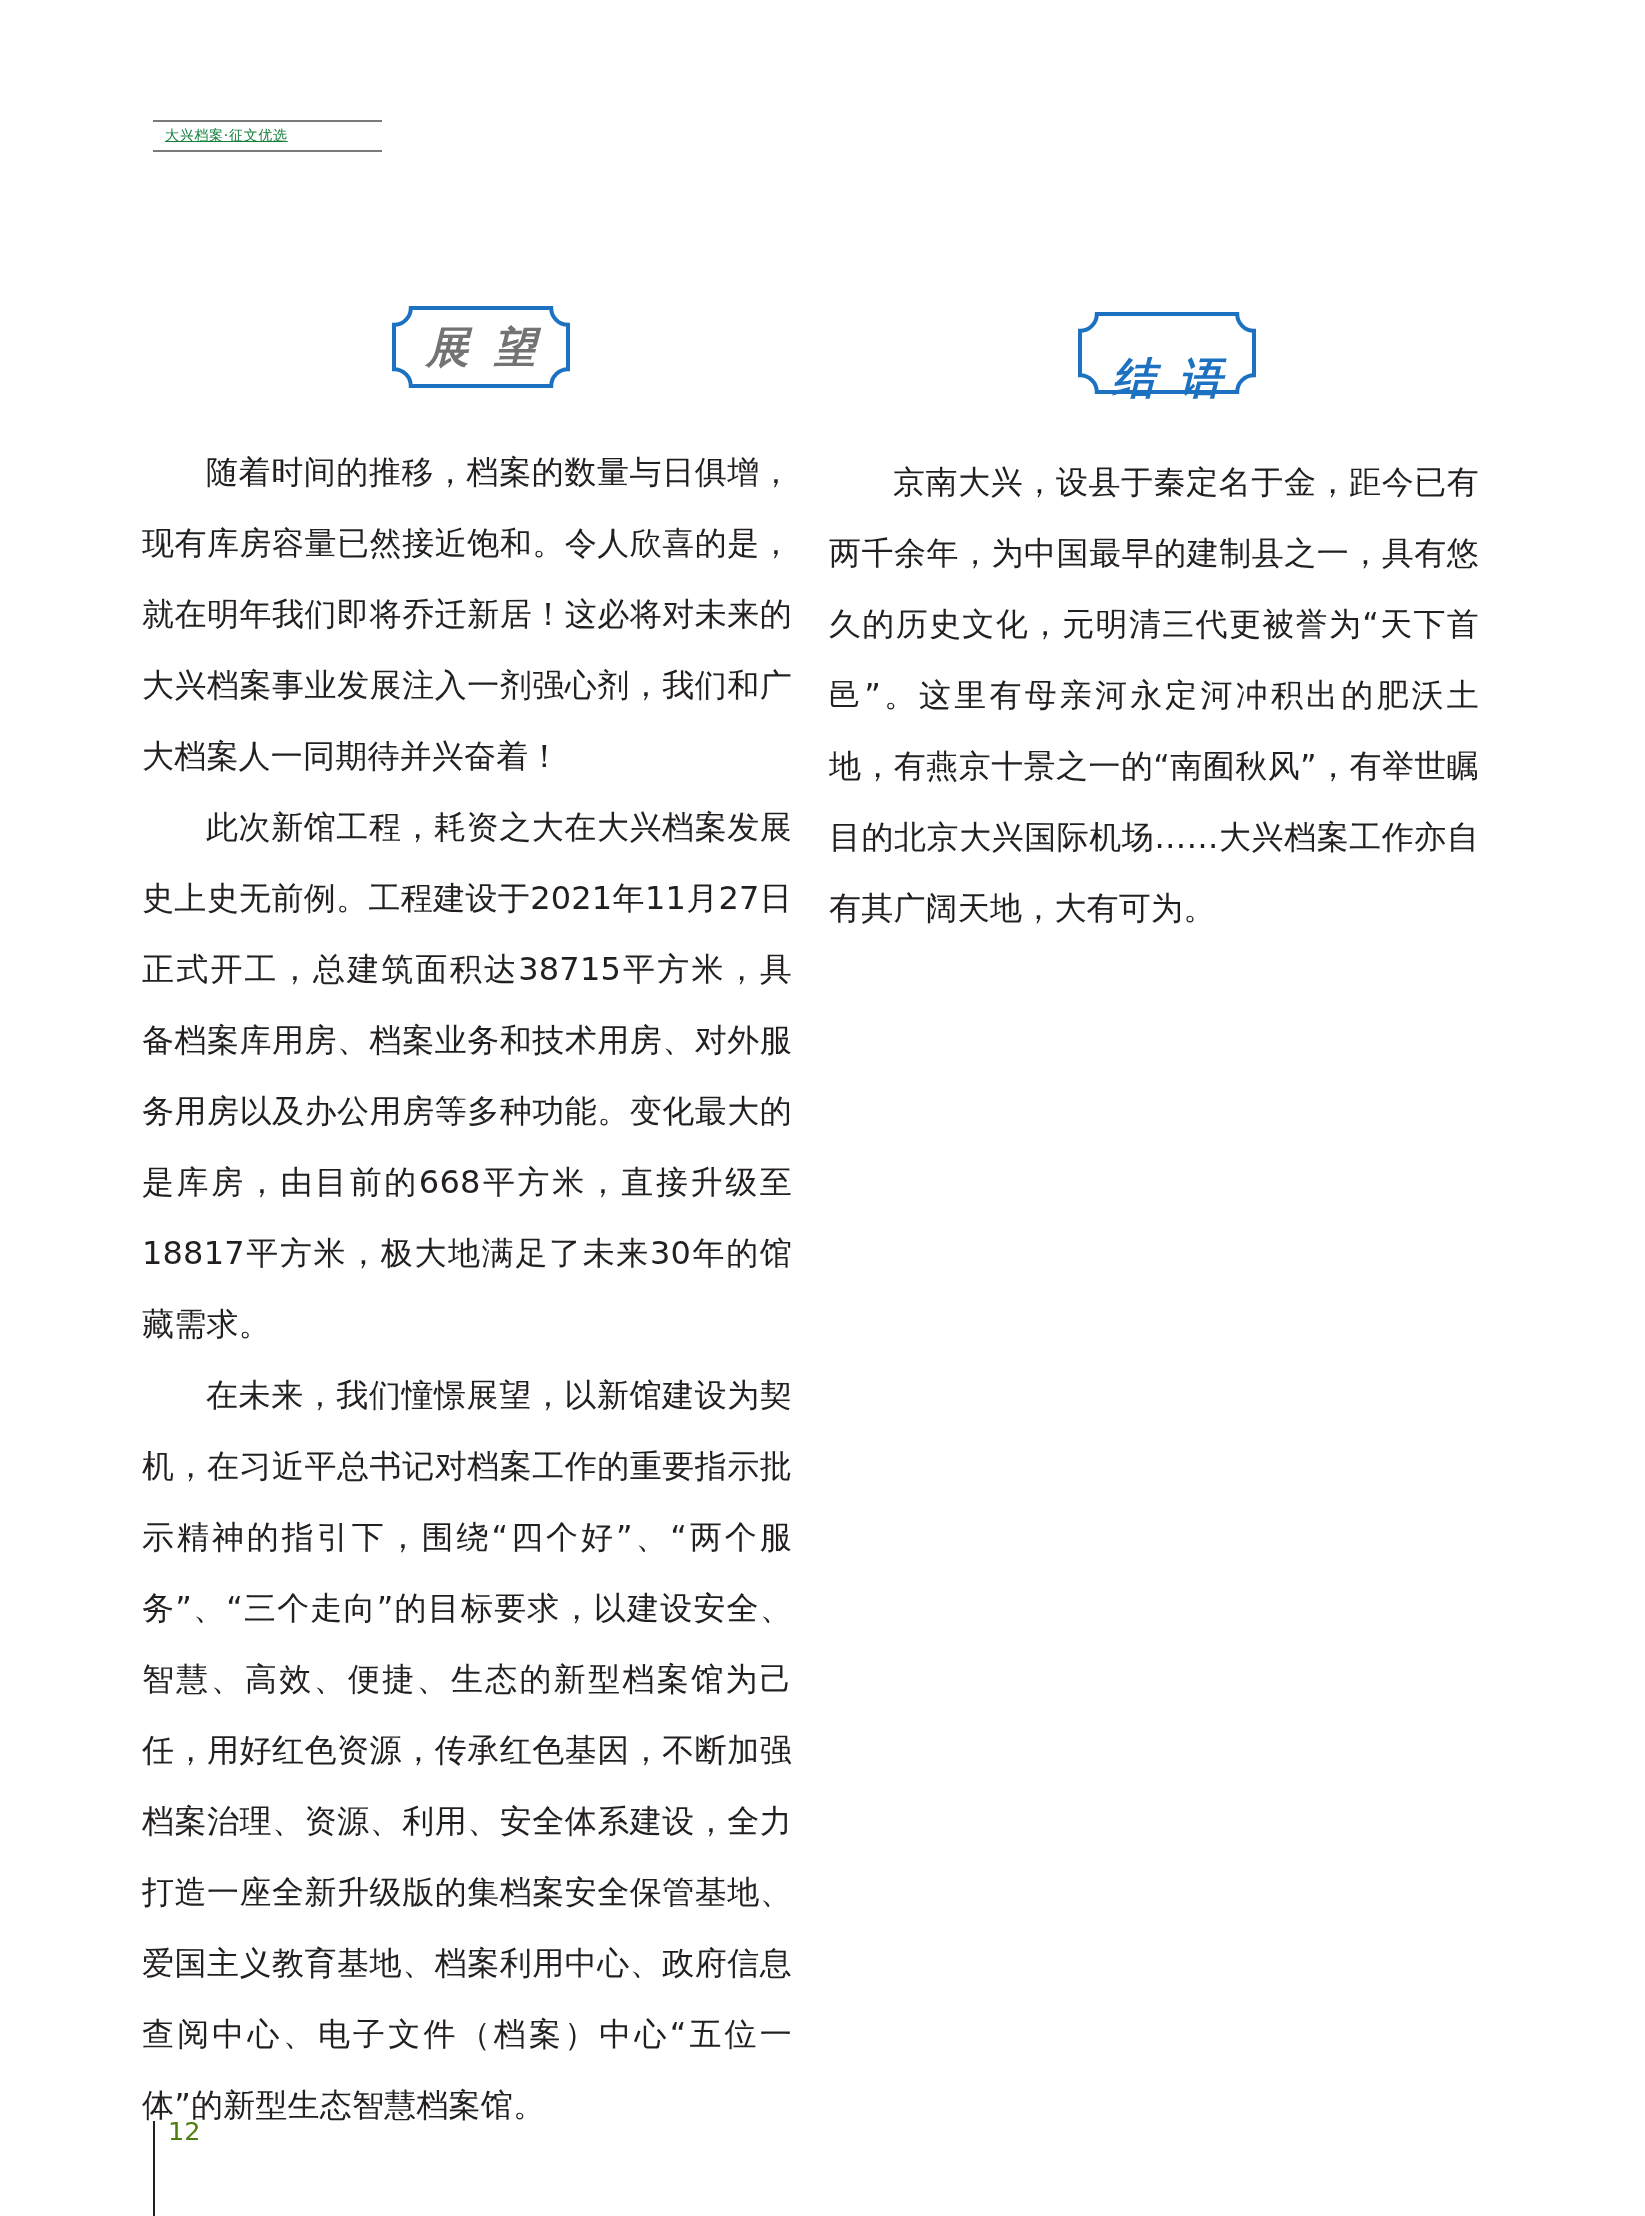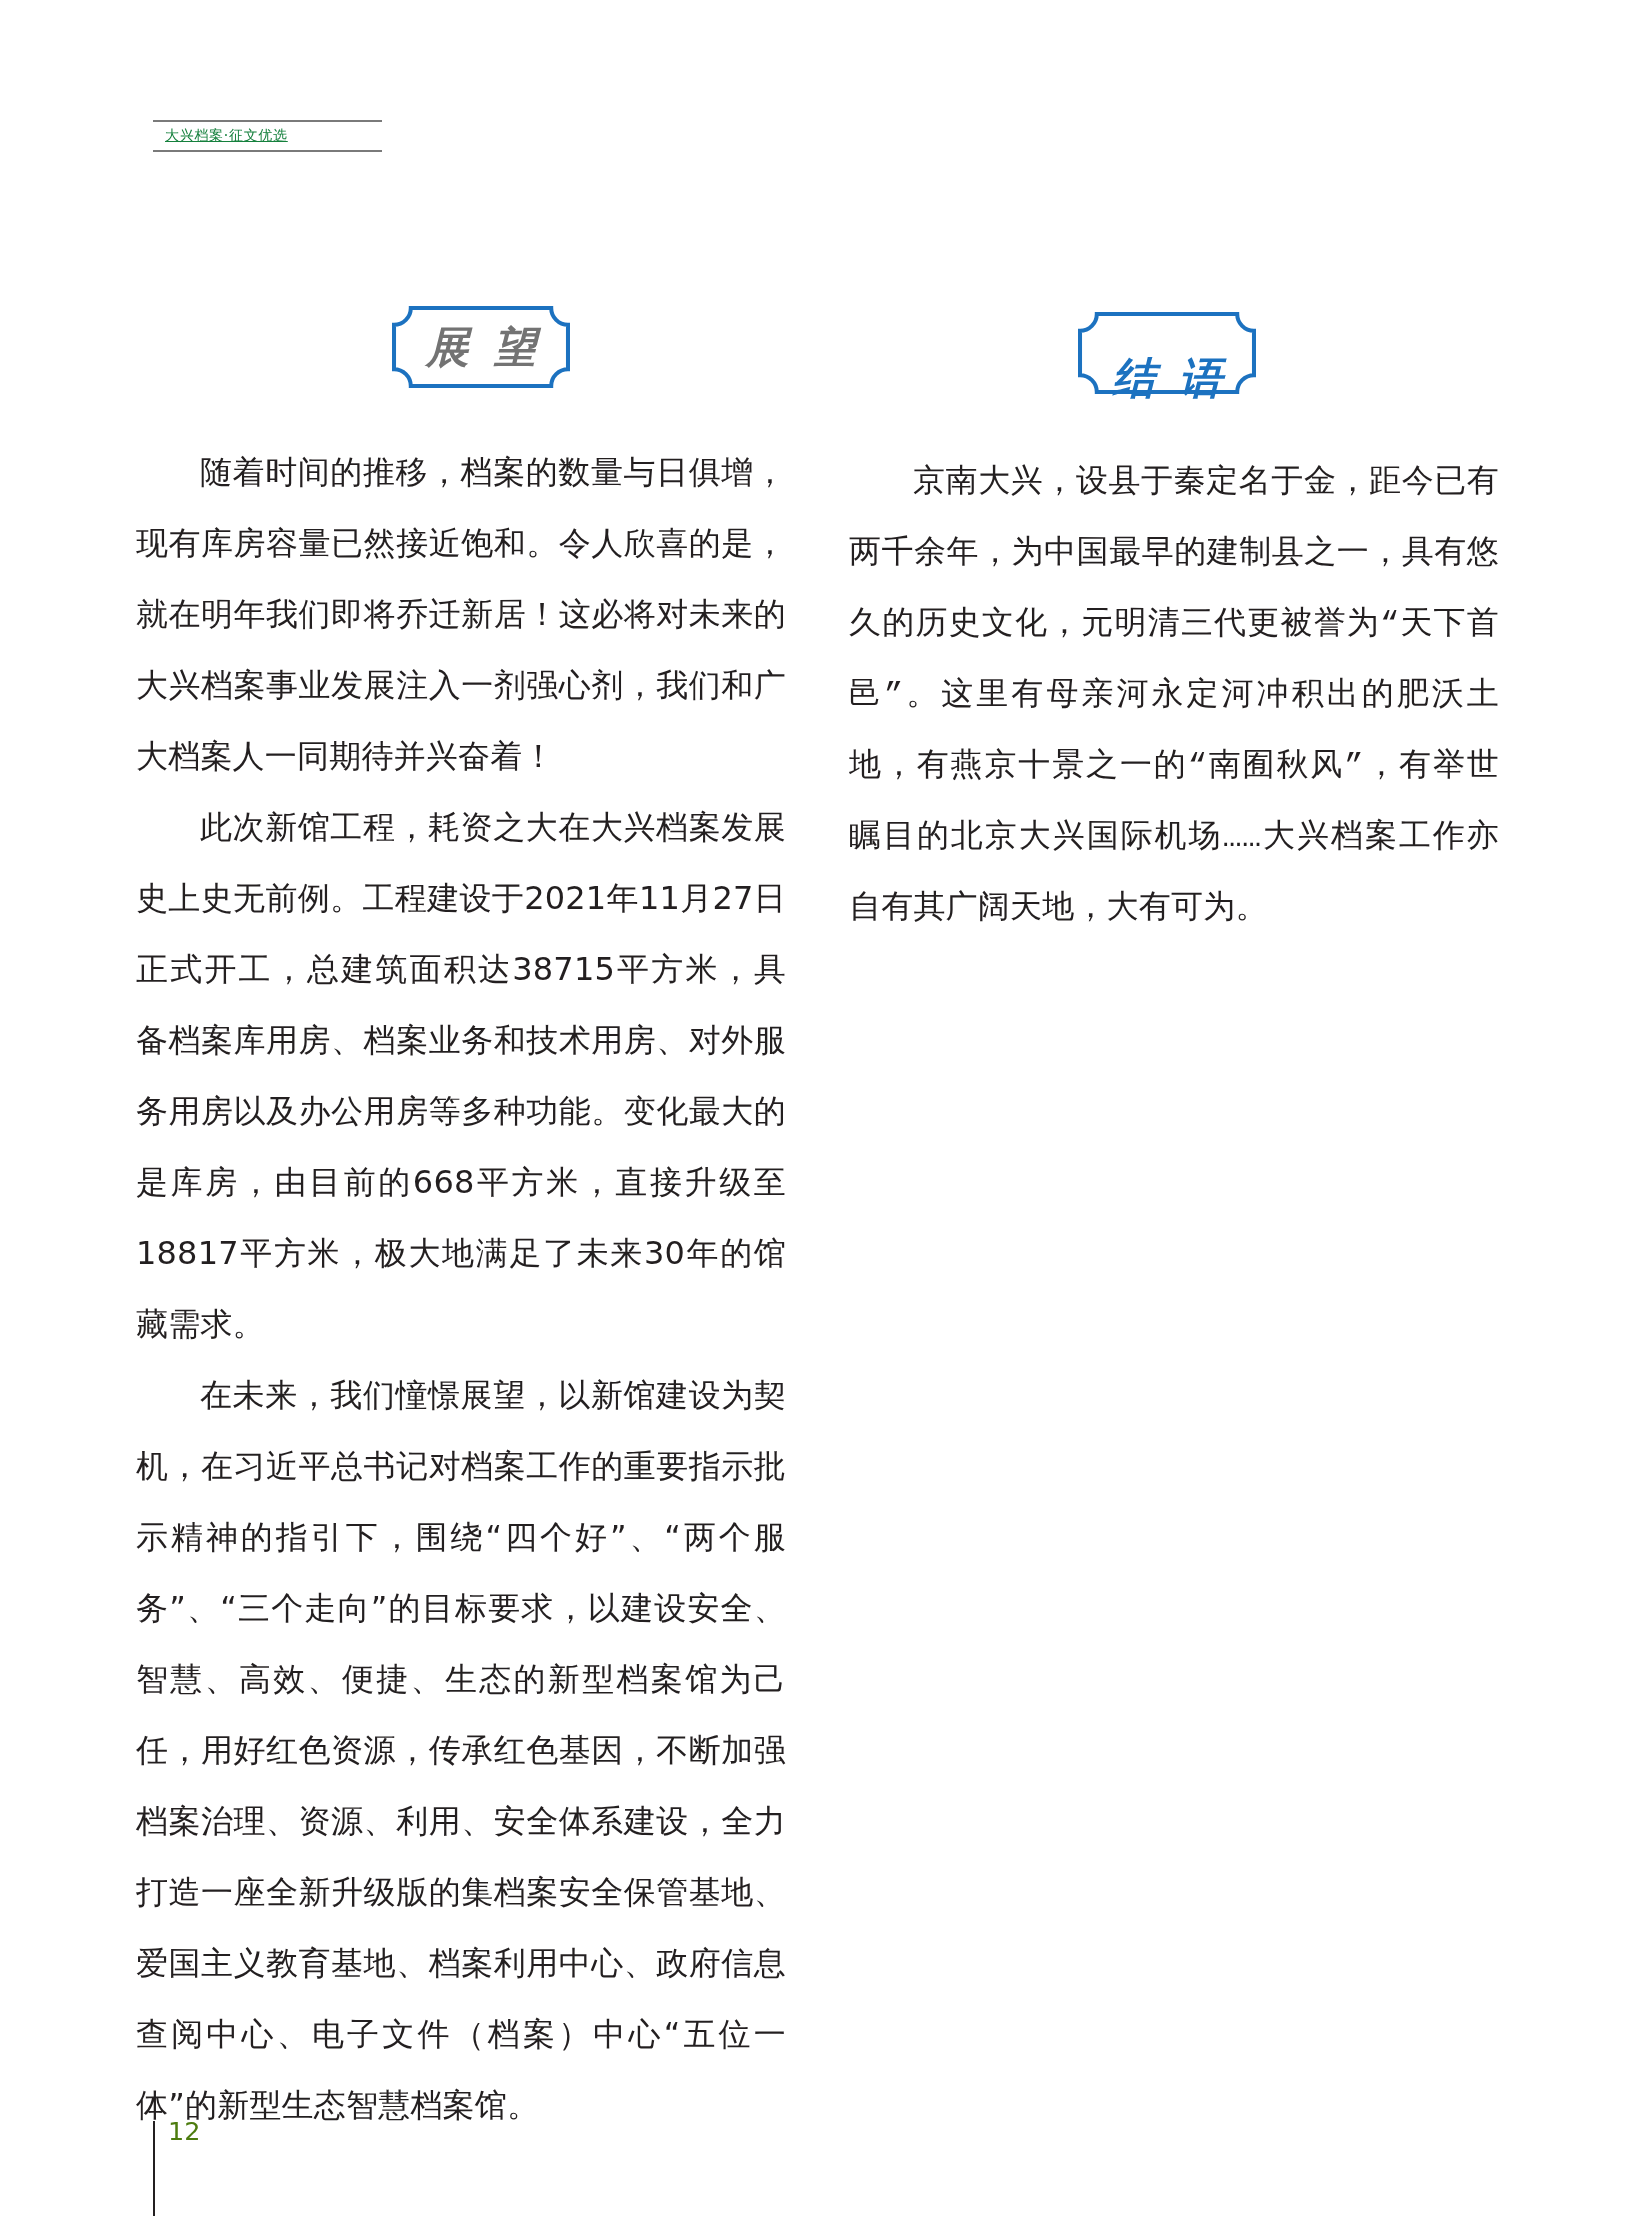--- a/index.html
+++ b/index.html
@@ -7,22 +7,22 @@
 
   .running-head { position: absolute; left: 153px; top: 120px; width: 229px; height: 32px; border-top: 2.7px solid #7a7a7a; border-bottom: 2.7px solid #7a7a7a; box-sizing: border-box; }
   .running-head span { position: absolute; left: 12px; top: 1.3px; font-family: "DejaVu Serif", serif; font-size: 14px; line-height: 25.5px; letter-spacing: 0.7px; color: #15803d; white-space: nowrap; text-decoration: underline; }
 
   .title-box { position: absolute; width: 178px; height: 82px; box-sizing: border-box; }
   .title-box svg { position: absolute; left: 0; top: 0; }
   .title-box .title-text { position: absolute; left: 0; right: 0; top: 15px; text-align: center; font-family: "DejaVu Serif", serif; font-weight: bold; font-style: italic; font-size: 43px; line-height: 52px; letter-spacing: 24px; text-indent: 24px; white-space: nowrap; }
 
   .column { position: absolute; width: 650px; font-size: 32px; line-height: 71px; letter-spacing: 0.2px; text-align: justify; }
   .column p { margin: 0; text-indent: 2em; }
-  .col-left { left: 136px; top: 437px; }
-  .col-right { left: 849px; top: 447px; font-family: Liberation Mono, monospace; }
+  .col-left { left: 142px; top: 437px; }
+  .col-right { left: 829px; top: 447px; }
 
   .folio-rule { position: absolute; left: 153px; top: 2121px; width: 2px; height: 95px; background: #231f20; }
   .folio { position: absolute; left: 168px; top: 2116px; font-size: 25.5px; line-height: 31px; color: #4d7c0f; }
 </style>
 </head>
 <body>
 
 <div class="running-head">
   <span>大兴档案·征文优选</span>
 </div>

